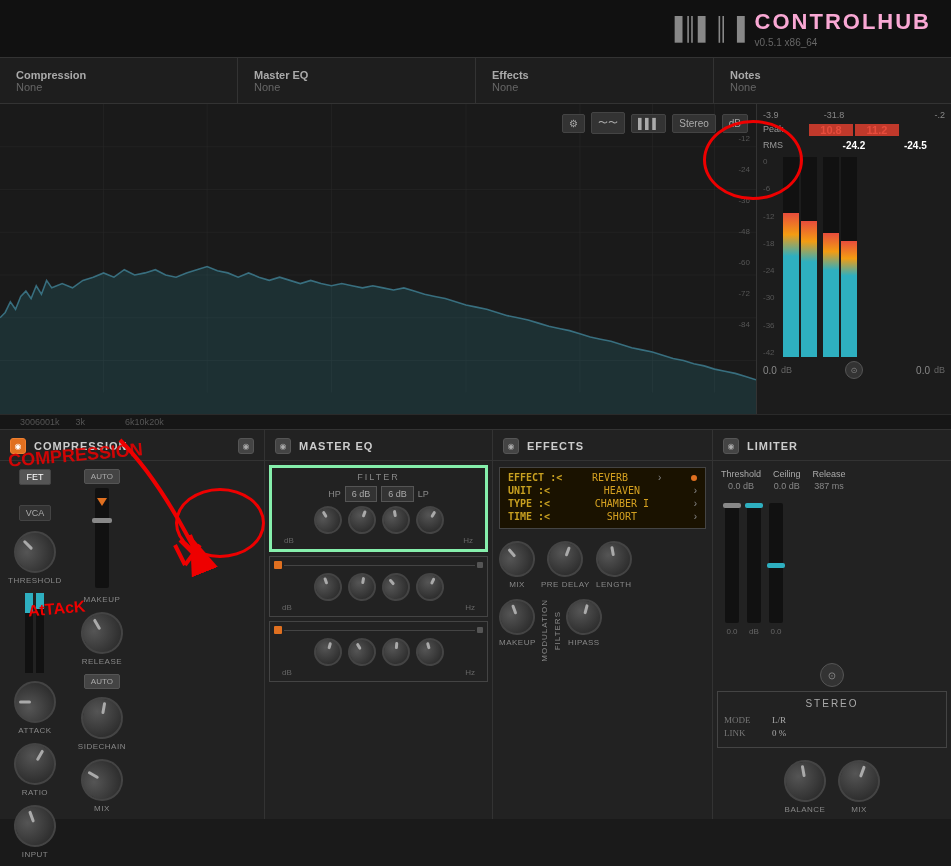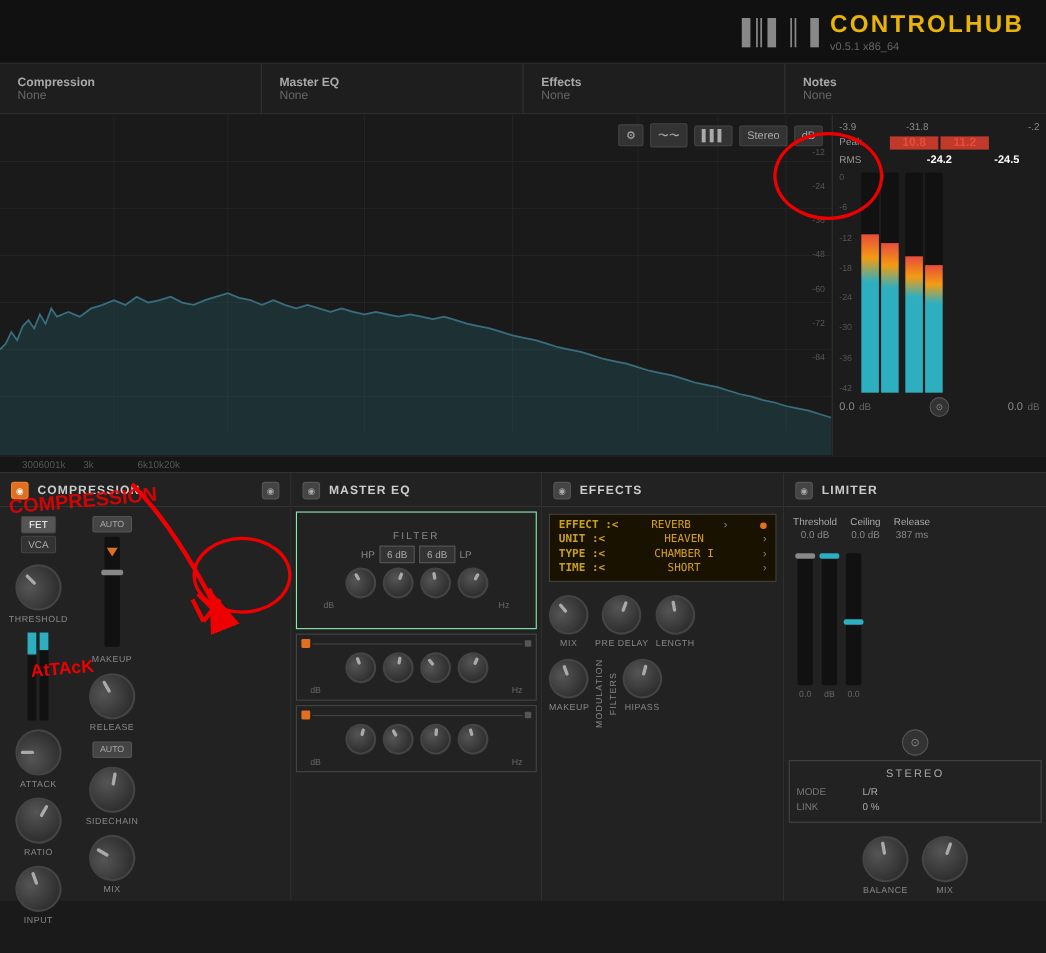--- a/index.html
+++ b/index.html
@@ -25,21 +25,21 @@
     .logo-area {
       display: flex;
       align-items: center;
       gap: 10px;
     }
     .logo-icon {
       color: #888;
       font-size: 22px;
     }
     .logo-text {
-      color: #eab308;
+      color: #f9a8d4;
       font-size: 22px;
       font-weight: bold;
       letter-spacing: 2px;
     }
     .version-text {
       color: #666;
       font-size: 10px;
       margin-top: 2px;
       text-align: left;
     }
@@ -255,23 +255,23 @@
       font-size: 10px;
       font-family: monospace;
     }
     .effects-arrow {
       color: #888;
       font-size: 10px;
     }
 
     
     .filter-section {
-      border: 1px solid #86efac;
+      border: 3px solid #86efac;
       margin: 4px;
-      padding: 16px;
+      padding: 4px;
     }
     .filter-title {
       color: #888;
       font-size: 9px;
       text-align: center;
       letter-spacing: 2px;
       margin-bottom: 4px;
     }
     .filter-btn {
       background: #333;
@@ -289,23 +289,24 @@
     }
     .stereo-title {
       color: #aaa;
       font-size: 10px;
       text-align: center;
       letter-spacing: 2px;
       margin-bottom: 6px;
     }
     .stereo-row {
       display: flex;
-      gap: 20px;
+      gap: 8px;
       align-items: center;
       margin-bottom: 3px;
+      font-family: Liberation Serif, serif;
     }
     .stereo-label {
       color: #777;
       font-size: 9px;
       width: 40px;
     }
     .stereo-val {
       color: #aaa;
       font-size: 9px;
     }
@@ -554,21 +555,21 @@
       <span class="panel-title">COMPRESSION</span>
       <div class="panel-power-btn grey" style="margin-left:auto;">
         <span style="color:#aaa;font-size:8px;">◉</span>
       </div>
     </div>
 
     <div style="display:flex;padding:8px;gap:8px;">
 
       <div style="display:flex;flex-direction:column;align-items:center;gap:8px;">
 
-        <div style="display:flex;flex-direction:column;gap:2px;margin-bottom:2px;">
+        <div style="display:flex;flex-direction:column;gap:20px;margin-bottom:2px;">
           <button class="type-btn active">FET</button>
           <button class="type-btn">VCA</button>
         </div>
 
         <div class="knob-container">
           <div class="knob large" style="transform:rotate(-45deg)"></div>
           <div class="knob-label">THRESHOLD</div>
         </div>
 
         <div style="display:flex;gap:3px;height:80px;">

